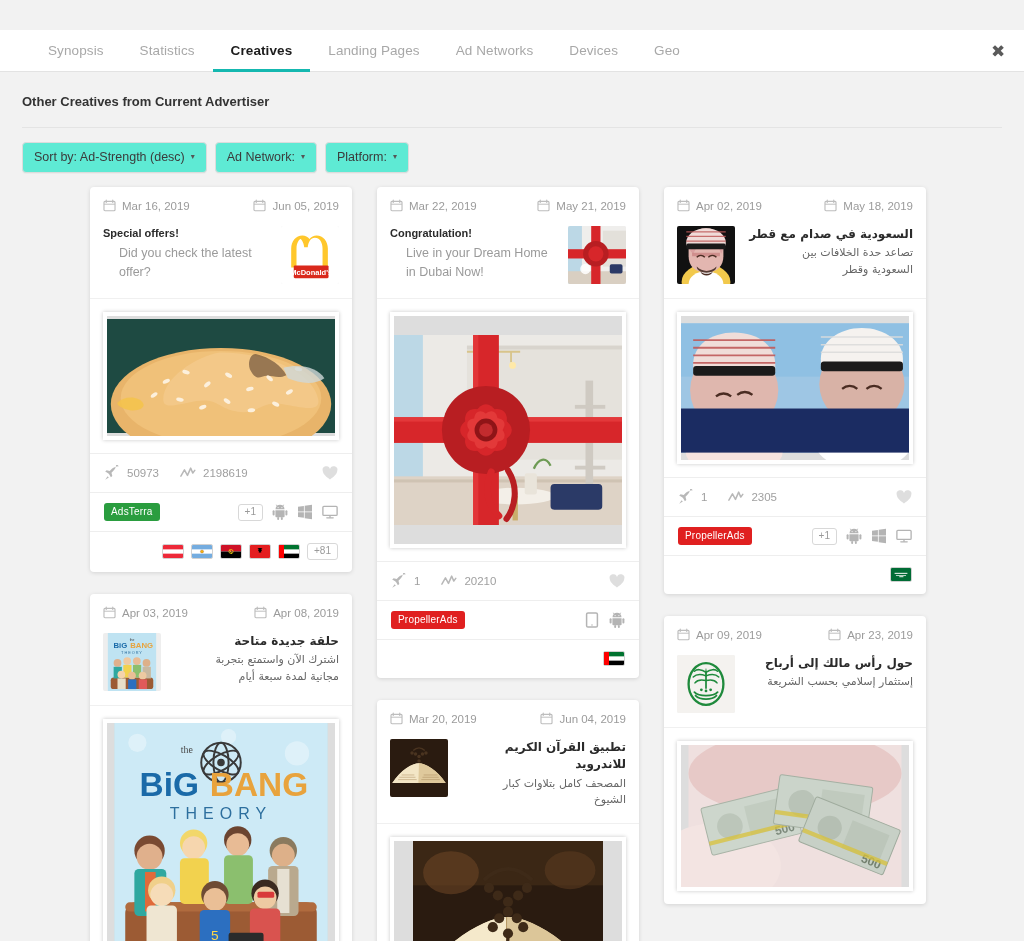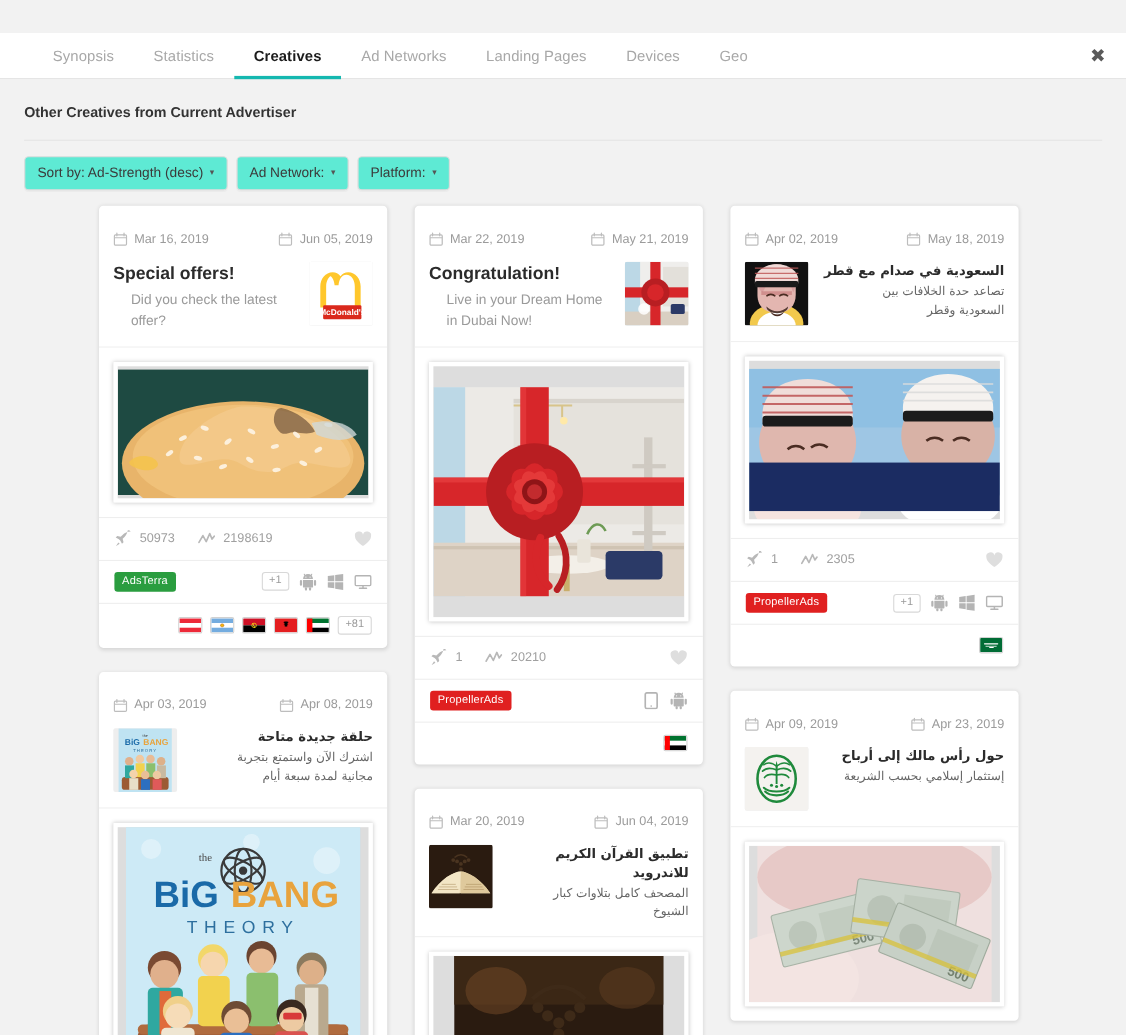--- a/index.html
+++ b/index.html
@@ -88,36 +88,36 @@
 
   .card {
     background:#fff;
     border-radius:4px;
     box-shadow: 0 1px 4px rgba(0,0,0,.13);
     overflow:hidden;
   }
 
   .card-dates {
     display:flex; align-items:center;
-    padding: 24px 13px 10px 13px;
+    padding: 12px 13px 10px 13px;
     font-size:11.5px; color:#9b9b9b;
   }
   .date-item { display:flex; align-items:center; gap:6px; }
   .date-item.right { margin-left:auto;text-align:right; }
   .cal-icon { width:13px; height:13px; display:block; }
 
   .card-head {
     display:flex; gap:10px;
     padding: 4px 13px 14px 13px;
     align-items:flex-start;
   }
   .card-head.rtl { direction: rtl; }
   .head-text { flex:1; min-width:0; }
   .head-title {
-    font-size:16px; font-weight:bold; color:#2b2b2b;
+    font-size:11px; font-weight:bold; color:#2b2b2b;
     line-height:1.45; margin-bottom:2px;
   }
   .head-sub {
     font-size:12.5px; color:#9a9a9a; line-height:1.5;margin-left:16px;
   }
   .head-title.ar, .head-sub.ar {
     font-family:"DejaVu Sans", sans-serif;
     font-size:12px; text-align:right;
   }
   .head-sub.ar { font-size:11px; color:#666; }
@@ -178,22 +178,22 @@
   .flag svg { display:block; width:100%; height:100%; }
 </style>
 </head>
 <body>
 
 <div class="topbar">
   <div id="nav-tabs" style="display:flex;align-items:center;">
       <div class="nav-tab">Synopsis</div>
       <div class="nav-tab">Statistics</div>
       <div class="nav-tab active">Creatives</div>
+      <div class="nav-tab">Landing Pages</div>
       <div class="nav-tab">Ad Networks</div>
-      <div class="nav-tab">Landing Pages</div>
       <div class="nav-tab">Devices</div>
       <div class="nav-tab">Geo</div>
     </div>
   <div class="close-btn">✖</div>
 </div>
 
 <div class="page">
 
   <div class="section-title">Other Creatives from Current Advertiser</div>
   <div class="rule"></div>

